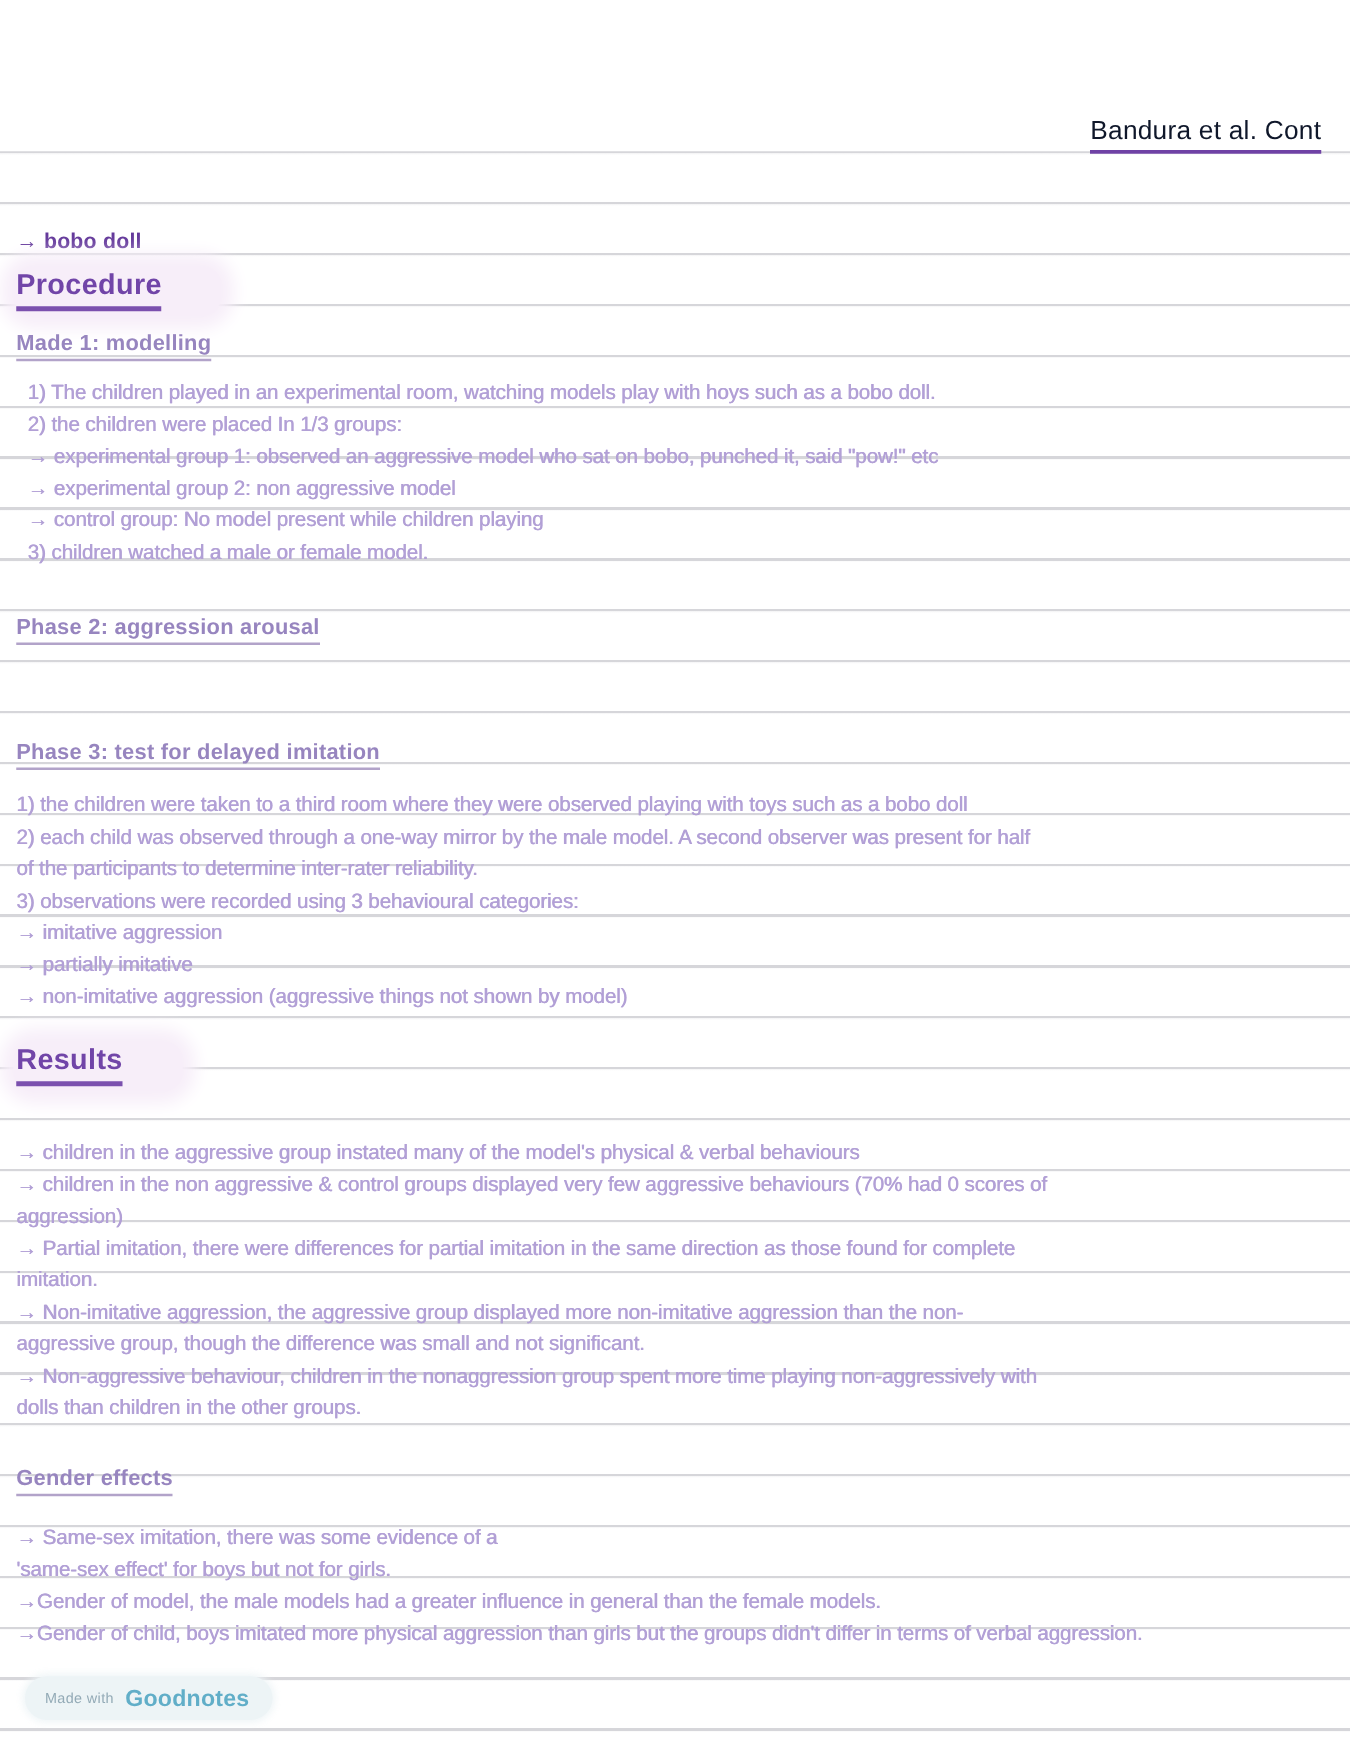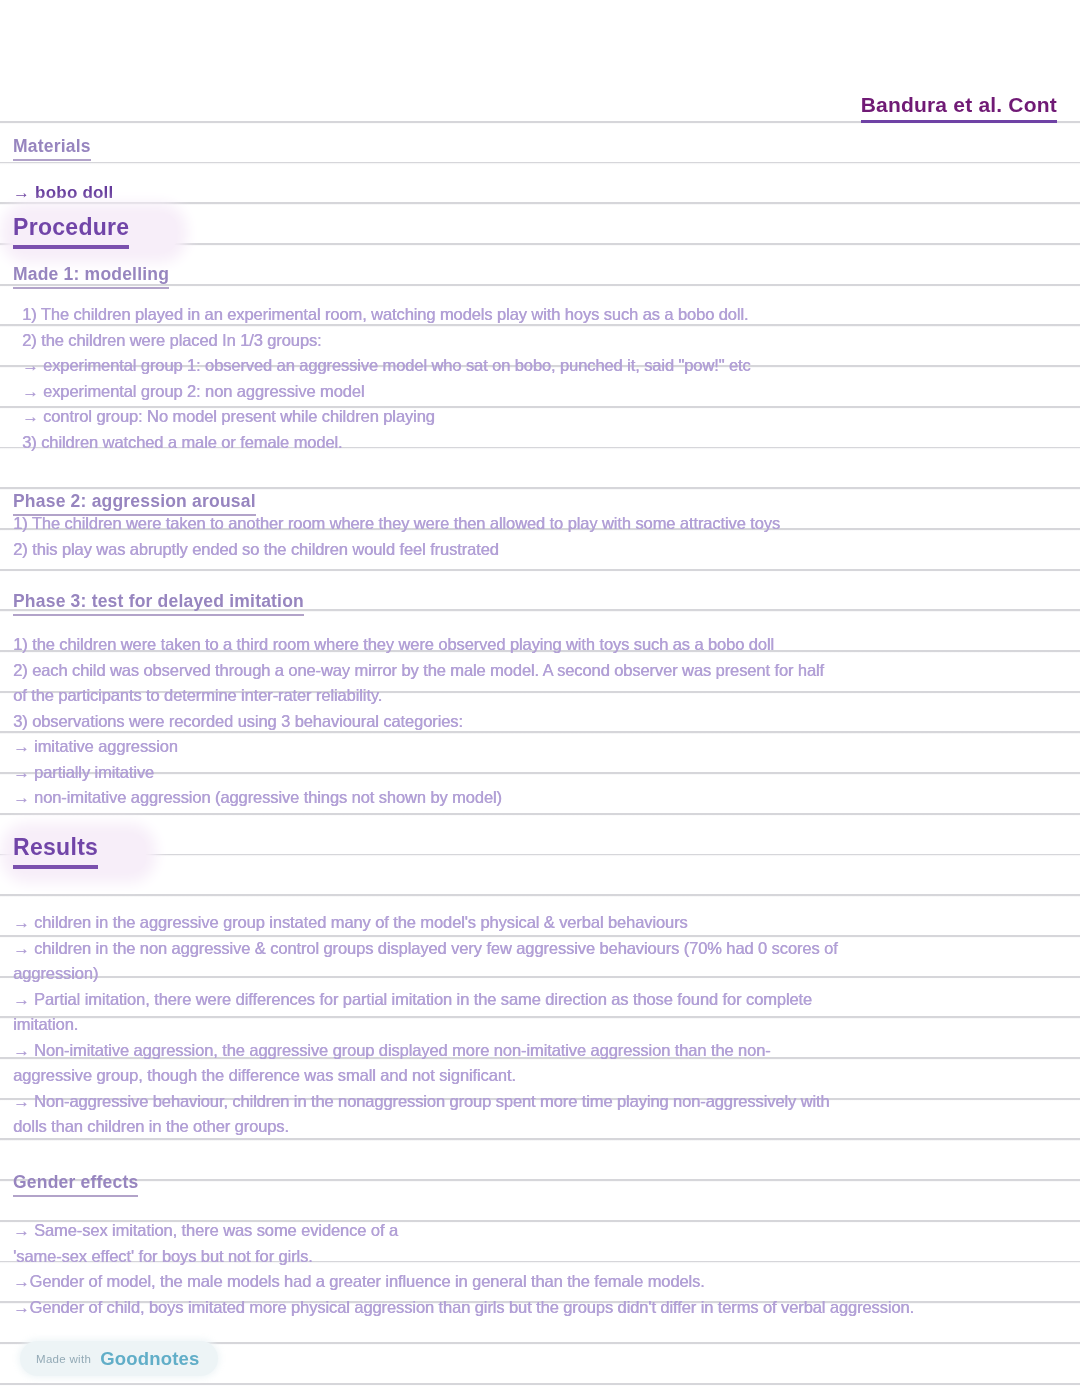--- a/index.html
+++ b/index.html
@@ -17,21 +17,21 @@
       to bottom,
       #d6d6da 0px, #d6d6da 1.8px,
       rgba(214,214,218,0.25) 1.8px, rgba(214,214,218,0) 3px,
       transparent 3px, transparent 40.7px);
     pointer-events:none;
   }
   .blk{position:absolute;left:13px;right:13px;}
   .title-blk{position:absolute;right:23px;left:auto;text-align:right;}
   .page-title{
     display:inline-block;
-    font-size:21px;font-weight:bold;color:#701a75;
+    font-size:21px;font-weight:normal;color:#0f172a;
     letter-spacing:.2px;
     border-bottom:3.5px solid #6f42a5;padding-bottom:3px;
   }
   .heading .hl{
     display:inline-block;
     background:#f7eef9;
     box-shadow:0 0 14px 10px #f7eef9;
     border-radius:16px;
     padding:1px 48px 4px 2px;margin-left:-2px;
   }
@@ -74,23 +74,20 @@
 </head>
 <body>
 
 <div class="page">
   <div class="ruled"></div>
 
   <div class="blk title-blk" style="top:93px;">
     <span class="page-title">Bandura et al. Cont</span>
   </div>
 
-  <div class="blk" style="top:136px;">
-    <span class="sub">Materials</span>
-  </div>
 
   <div class="blk" style="top:183px;">
     <span class="bold-item">→ bobo doll</span>
   </div>
 
   <div class="blk heading" style="top:213px;">
     <span class="hl"><span class="heading-text">Procedure</span></span>
   </div>
 
   <div class="blk" style="top:264px;">
@@ -101,22 +98,20 @@
 2) the children were placed In 1/3 groups:
 → experimental group 1: observed an aggressive model who sat on bobo, punched it, said "pow!" etc
 → experimental group 2: non aggressive model
 → control group: No model present while children playing
 3) children watched a male or female model.</div>
 
   <div class="blk" style="top:491px;">
     <span class="sub">Phase 2: aggression arousal</span>
   </div>
 
-  <div class="blk body-text" style="top:511px;">1) The children were taken to another room where they were then allowed to play with some attractive toys
-2) this play was abruptly ended so the children would feel frustrated</div>
 
   <div class="blk" style="top:591px;">
     <span class="sub">Phase 3: test for delayed imitation</span>
   </div>
 
   <div class="blk body-text" style="top:632px;">1) the children were taken to a third room where they were observed playing with toys such as a bobo doll
 2) each child was observed through a one-way mirror by the male model. A second observer was present for half
 of the participants to determine inter-rater reliability.
 3) observations were recorded using 3 behavioural categories:
 → imitative aggression

